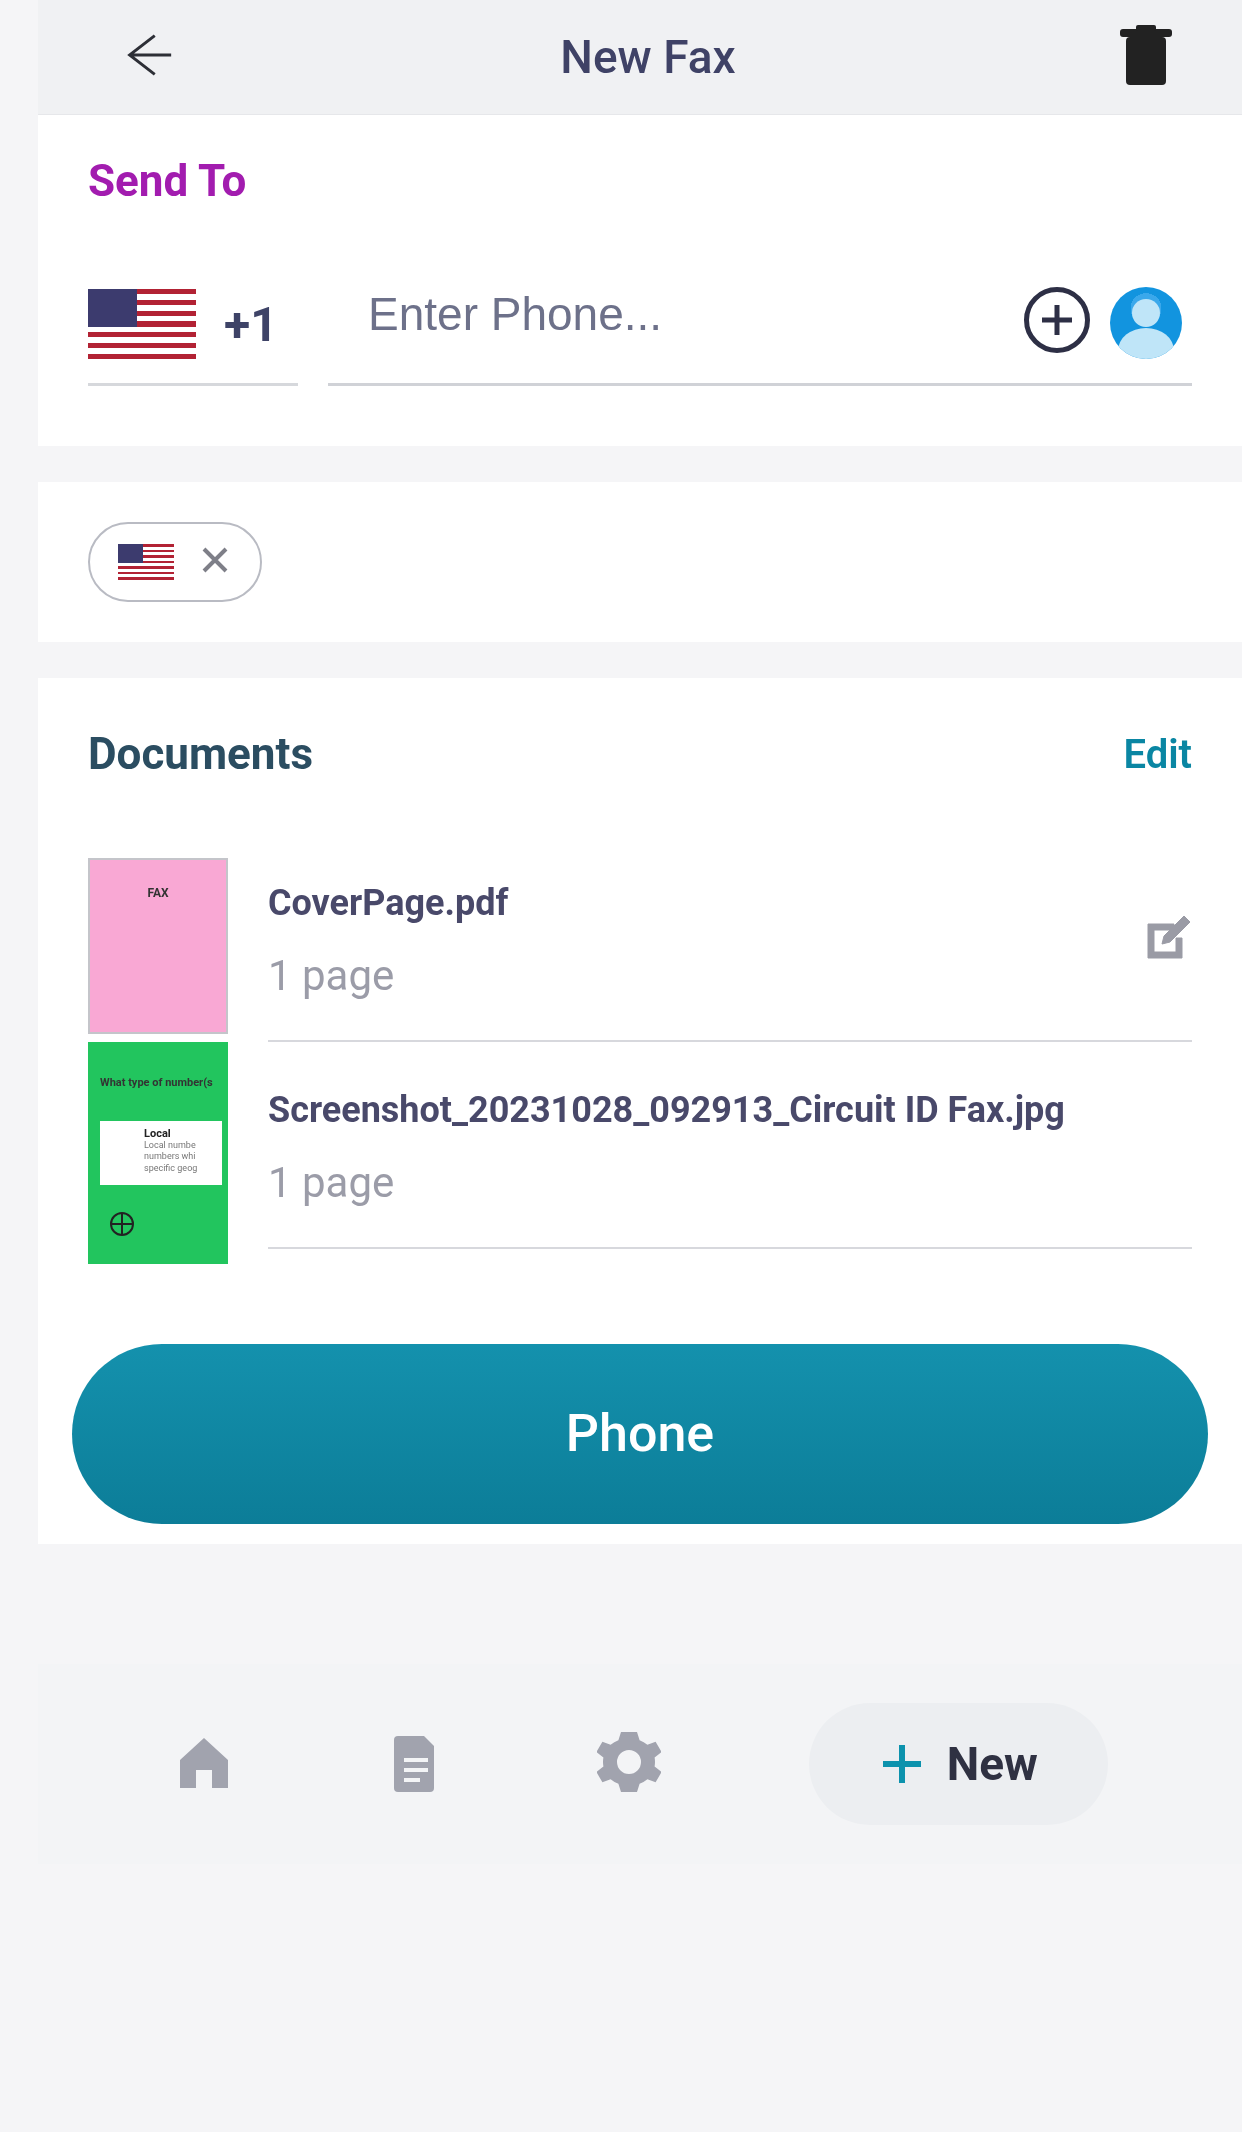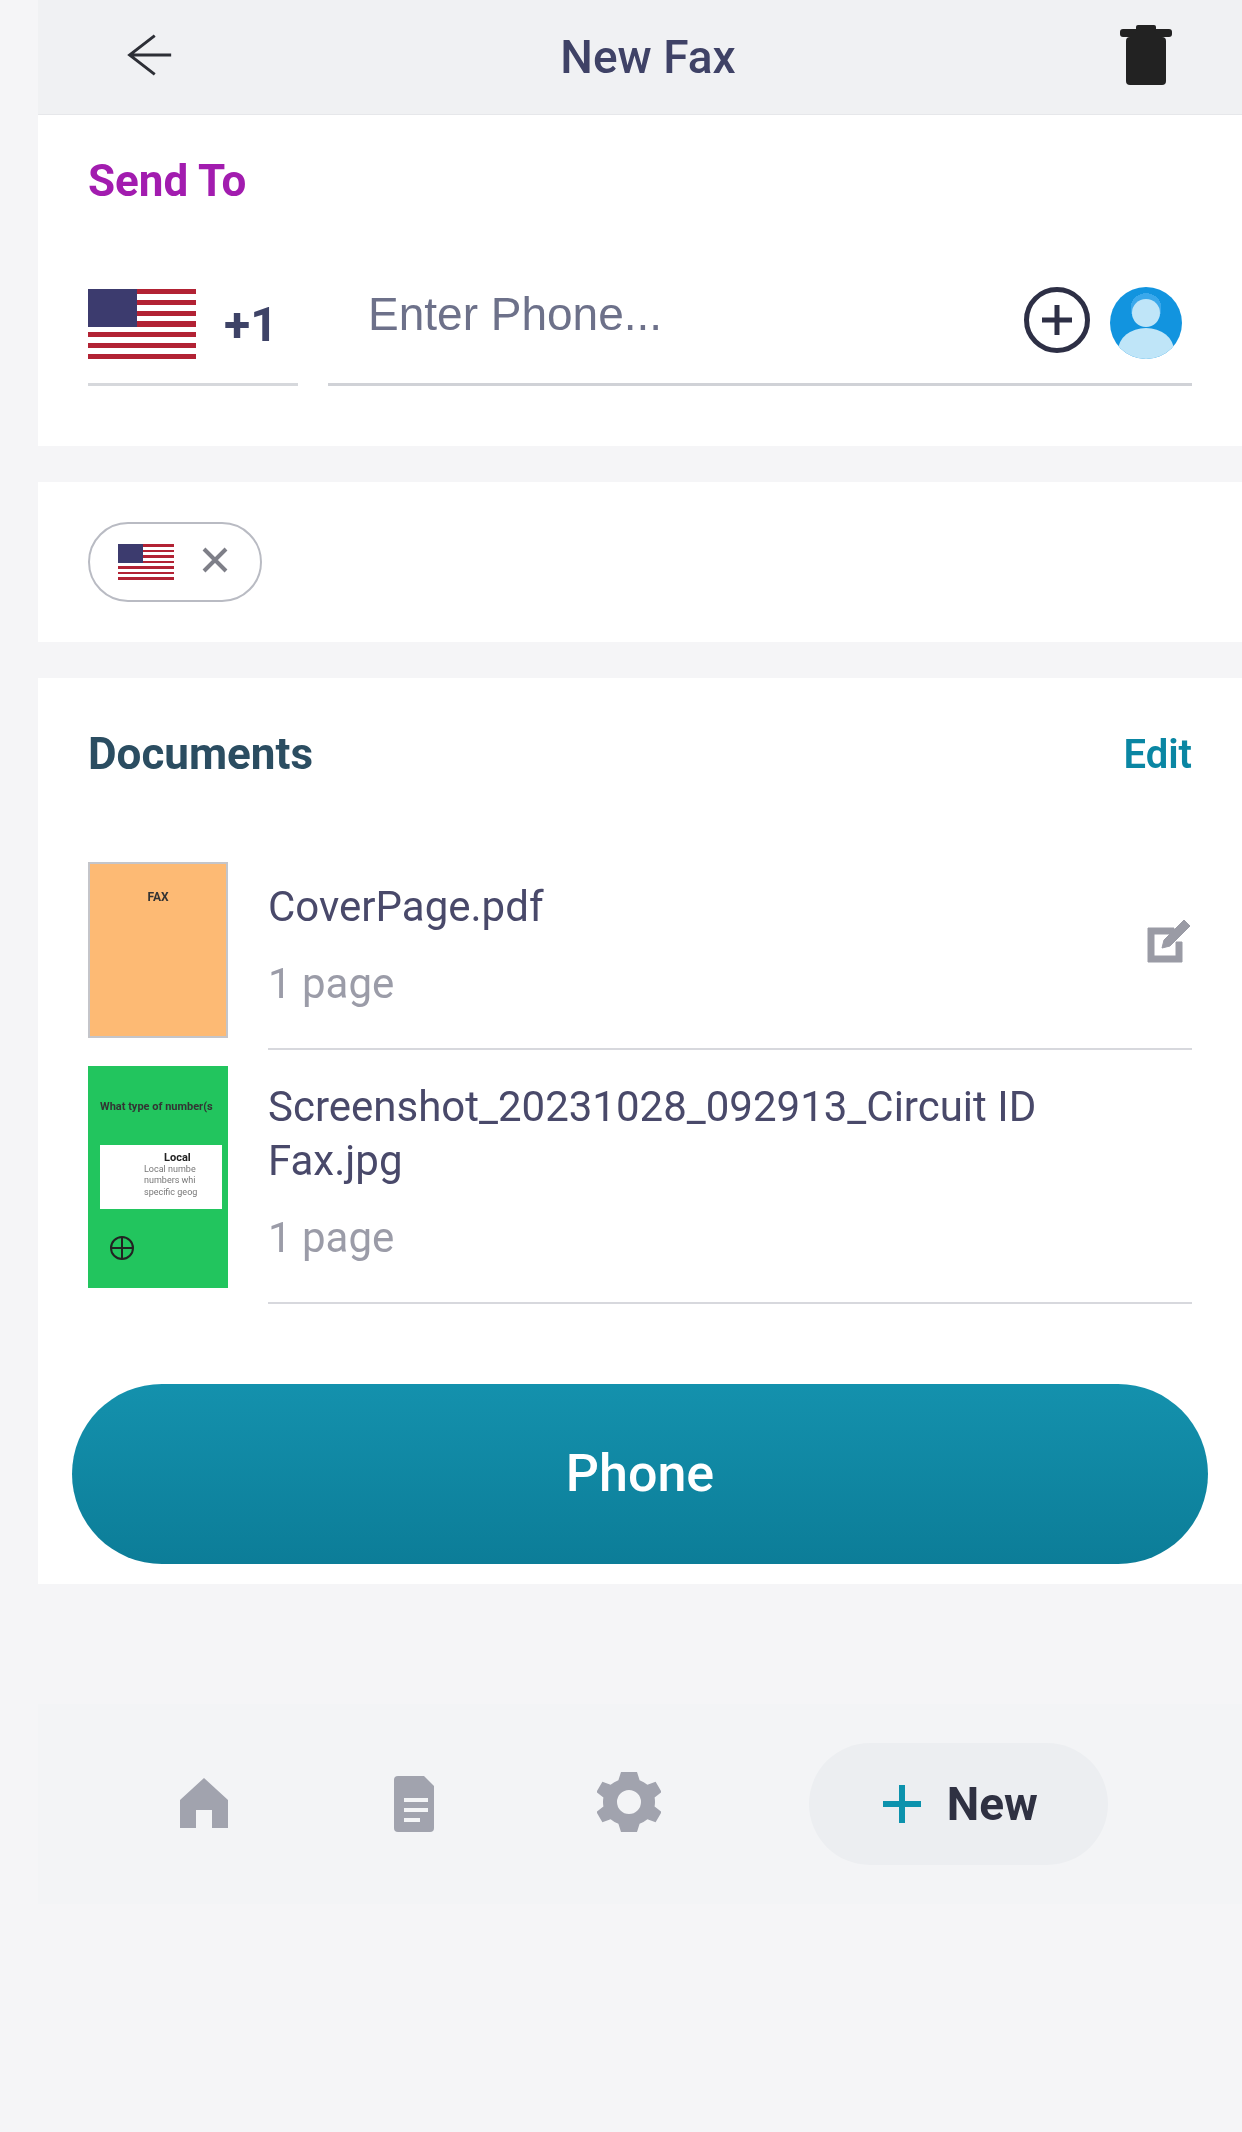--- a/index.html
+++ b/index.html
@@ -33,31 +33,31 @@
   .chip { display: inline-flex; align-items: center; gap: 26px; border: 2px solid #b9bbc3; border-radius: 56px; padding: 20px 30px 20px 28px; }
   .chip-text { font-size: 40px; color: #474a6b; font-weight: 500; }
   .chip-x svg { width: 30px; height: 30px; stroke: #7e7f88; stroke-width: 4; }
   
   .docs-section { background:#ffffff; padding: 50px 50px 0 50px; }
   .docs-header { display:flex; align-items:center; justify-content:space-between; margin-bottom: 70px; }
   .docs-title { font-size: 44px; font-weight: 700; color: #2b4d61; }
   .edit-link { font-size: 40px; font-weight: 600; color: #0a86a3; }
   .doc-row { display:flex; align-items:center; gap: 40px; }
   .doc-row .meta { flex:1; border-bottom: 2px solid #d7d8dd; padding: 30px 0 40px 0; display:flex; justify-content:space-between; align-items:center; }
-  .doc-thumb { width: 140px; height: 176px; background:#fdba74; border:2px solid #c4c5ca; position:relative; display:flex; flex-direction:column; align-items:center; padding-top:26px;}
+  .doc-thumb { width: 140px; height: 176px; background:#f9a8d4; border:2px solid #c4c5ca; position:relative; display:flex; flex-direction:column; align-items:center; padding-top:26px;}
   .doc-thumb .t-fax{font-size:12px;font-weight:700;color:#333;}
   .doc-thumb2 { width:140px; height:222px; background:#22c55e; position:relative; overflow:hidden; padding:34px 6px 0 12px; }
   .doc-thumb2 .t-q{font-size:11px;color:#333;font-weight:700;white-space:nowrap;}
   .doc-thumb2 .t-card{margin-top:32px;background:#fff;padding:6px 4px 10px 4px;}
-  .doc-thumb2 .t-local{font-size:11px;font-weight:700;color:#222;margin-left:20px;}
+  .doc-thumb2 .t-local{font-size:11px;font-weight:700;color:#222;}
   .doc-thumb2 .t-sub{font-size:9px;color:#777;line-height:1.3;}
   .doc-thumb2 .t-globe{position:absolute;left:22px;bottom:28px;width:24px;height:24px;border:2px solid #222;border-radius:50%;}
   .doc-thumb2 .t-globe::before{content:"";position:absolute;top:0;left:9px;width:2px;height:100%;background:#222;}
   .doc-thumb2 .t-globe::after{content:"";position:absolute;top:9px;left:0;width:100%;height:2px;background:#222;}
-  .doc-name { font-size: 42px; font-weight: 400; color: #49496a; margin-bottom: 24px; line-height:1.3; }
+  .doc-name { font-size: 36px; font-weight: 700; color: #49496a; margin-bottom: 24px; line-height:1.3; }
   .doc-pages { font-size: 42px; color: #9b9ca8; }
   .doc-edit-icon svg { width:52px; height:52px; stroke:#9a9ba5; fill:#9a9ba5; }
   
   .send-area { padding: 80px 34px 140px 34px; background:#ffffff; background: linear-gradient(#ffffff 70%, #f5f5f7 70%);}
   .send-btn { width:100%; height:180px; background:#0a85a2; background:linear-gradient(#1491ad,#0c7d98); border-radius:90px; display:flex; align-items:center; justify-content:center; color:#fff; font-size:52px; font-weight:500; }
   
   .bottom-nav { height: 200px; display:flex; align-items:center; justify-content:space-around; padding: 0 60px; background:#f3f4f6; }
   .nav-btn svg { width:64px; height:64px; fill:#a1a3ae; }
   .new-pill { display:flex; align-items:center; gap:22px; background:#eceef1; border-radius:80px; padding: 34px 70px; }
   .new-pill svg { width:46px; height:46px; stroke:#0c92ad; stroke-width:6; }

